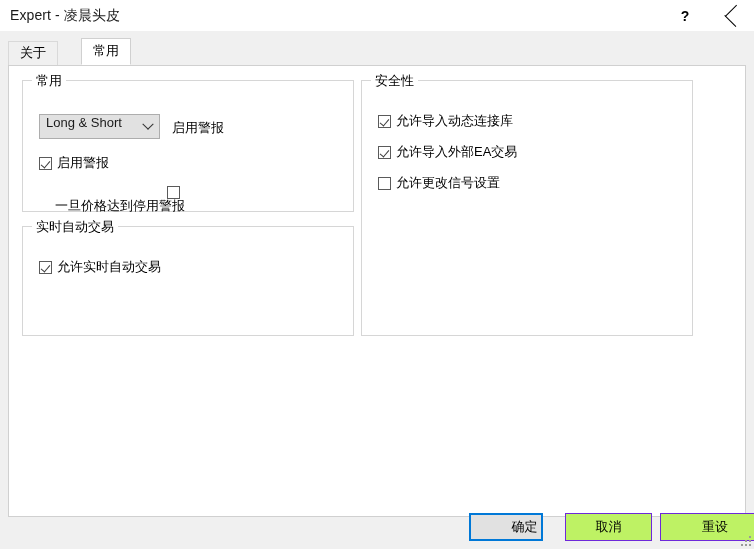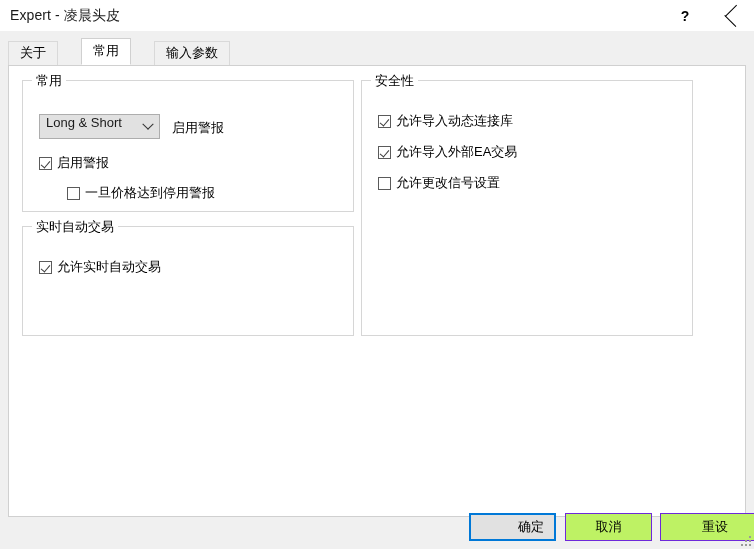--- a/index.html
+++ b/index.html
@@ -230,21 +230,21 @@
     transform: rotate(40deg);
   }
   .cb-label {
     font-size: 13px;
     color: #000;
     line-height: 14px;
   }
 
   
   #cb-enable-alert    { left: 16px; top: 75px; }
-  #cb-stop-alert      { left: 44px; top: 105px; }
+  #cb-stop-alert      { left: 32px; top: 105px; flex-direction: column; }
   
   #cb-live-autotrade  { left: 16px; top: 33px; }
   
   #cb-allow-dll       { left: 16px; top: 33px; }
   #cb-allow-external  { left: 16px; top: 64px; }
   #cb-allow-signal    { left: 16px; top: 95px; }
 
   
   .btn {
     position: absolute;
@@ -257,21 +257,21 @@
     justify-content: center;
     font-size: 13px;
     color: #000;
     cursor: default;
     white-space: nowrap;
   }
   .btn.default {
     border: 2px solid #0078d7;
     background: #e1e1e1;
   }
-  #btn-ok     { left: 469px; top: 513px; width: 87px; padding-left: 37px; }
+  #btn-ok     { left: 469px; top: 513px; width: 74px; padding-left: 37px; }
   #btn-cancel { left: 565px; top: 513px; width: 87px; }
   #btn-reset  { left: 660px; top: 513px; width: 110px; }
 
   
   .grip {
     position: absolute;
     right: 3px;
     bottom: 3px;
     width: 12px;
     height: 12px;
@@ -298,23 +298,20 @@
       <span class="glyph-close"></span>
     </div>
   </div>
 
   <div class="tabstrip">
     <div class="tab">
       <span>关于</span>
     </div>
     <div class="tab active">
       <span>常用</span>
-    </div>
-    <div class="tab">
-      <span>输入参数</span>
     </div>
   </div>
 
   <div class="tabpage">
 
     <div class="groupbox" id="group-general">
       <div class="group-legend">常用</div>
 
       <div class="combobox">
         <div class="combobox-value">Long &amp; Short</div>

